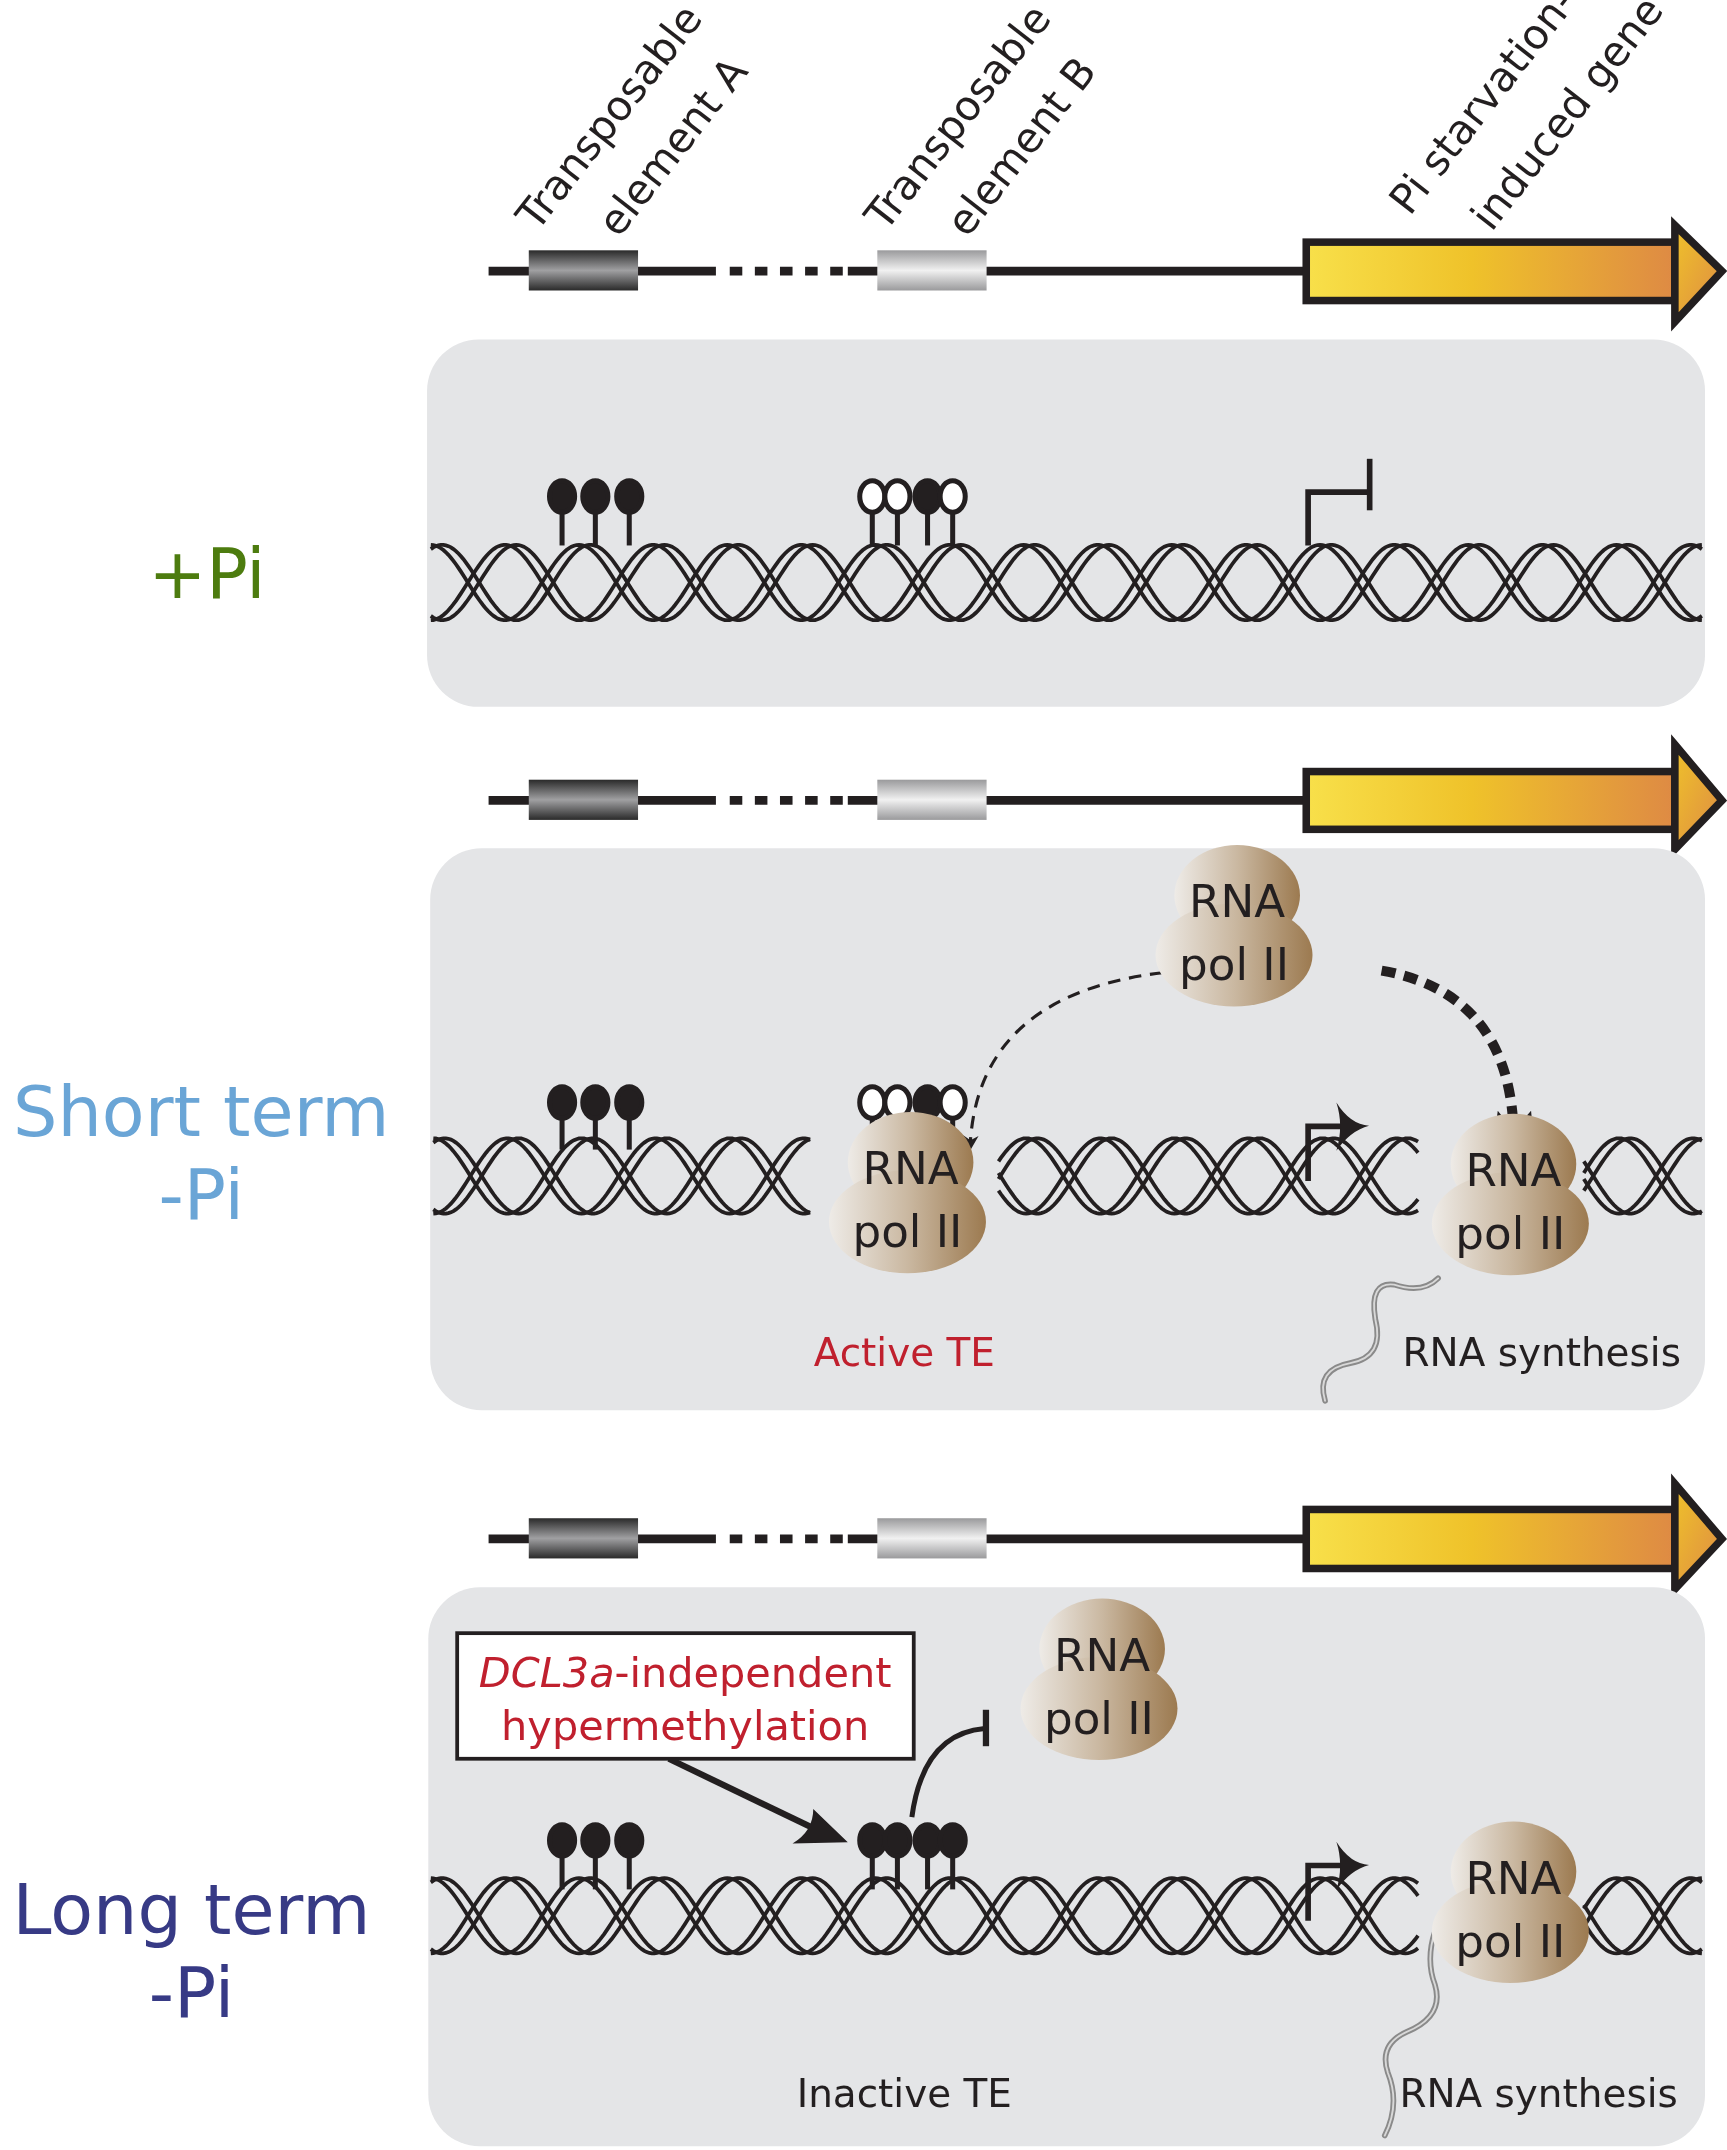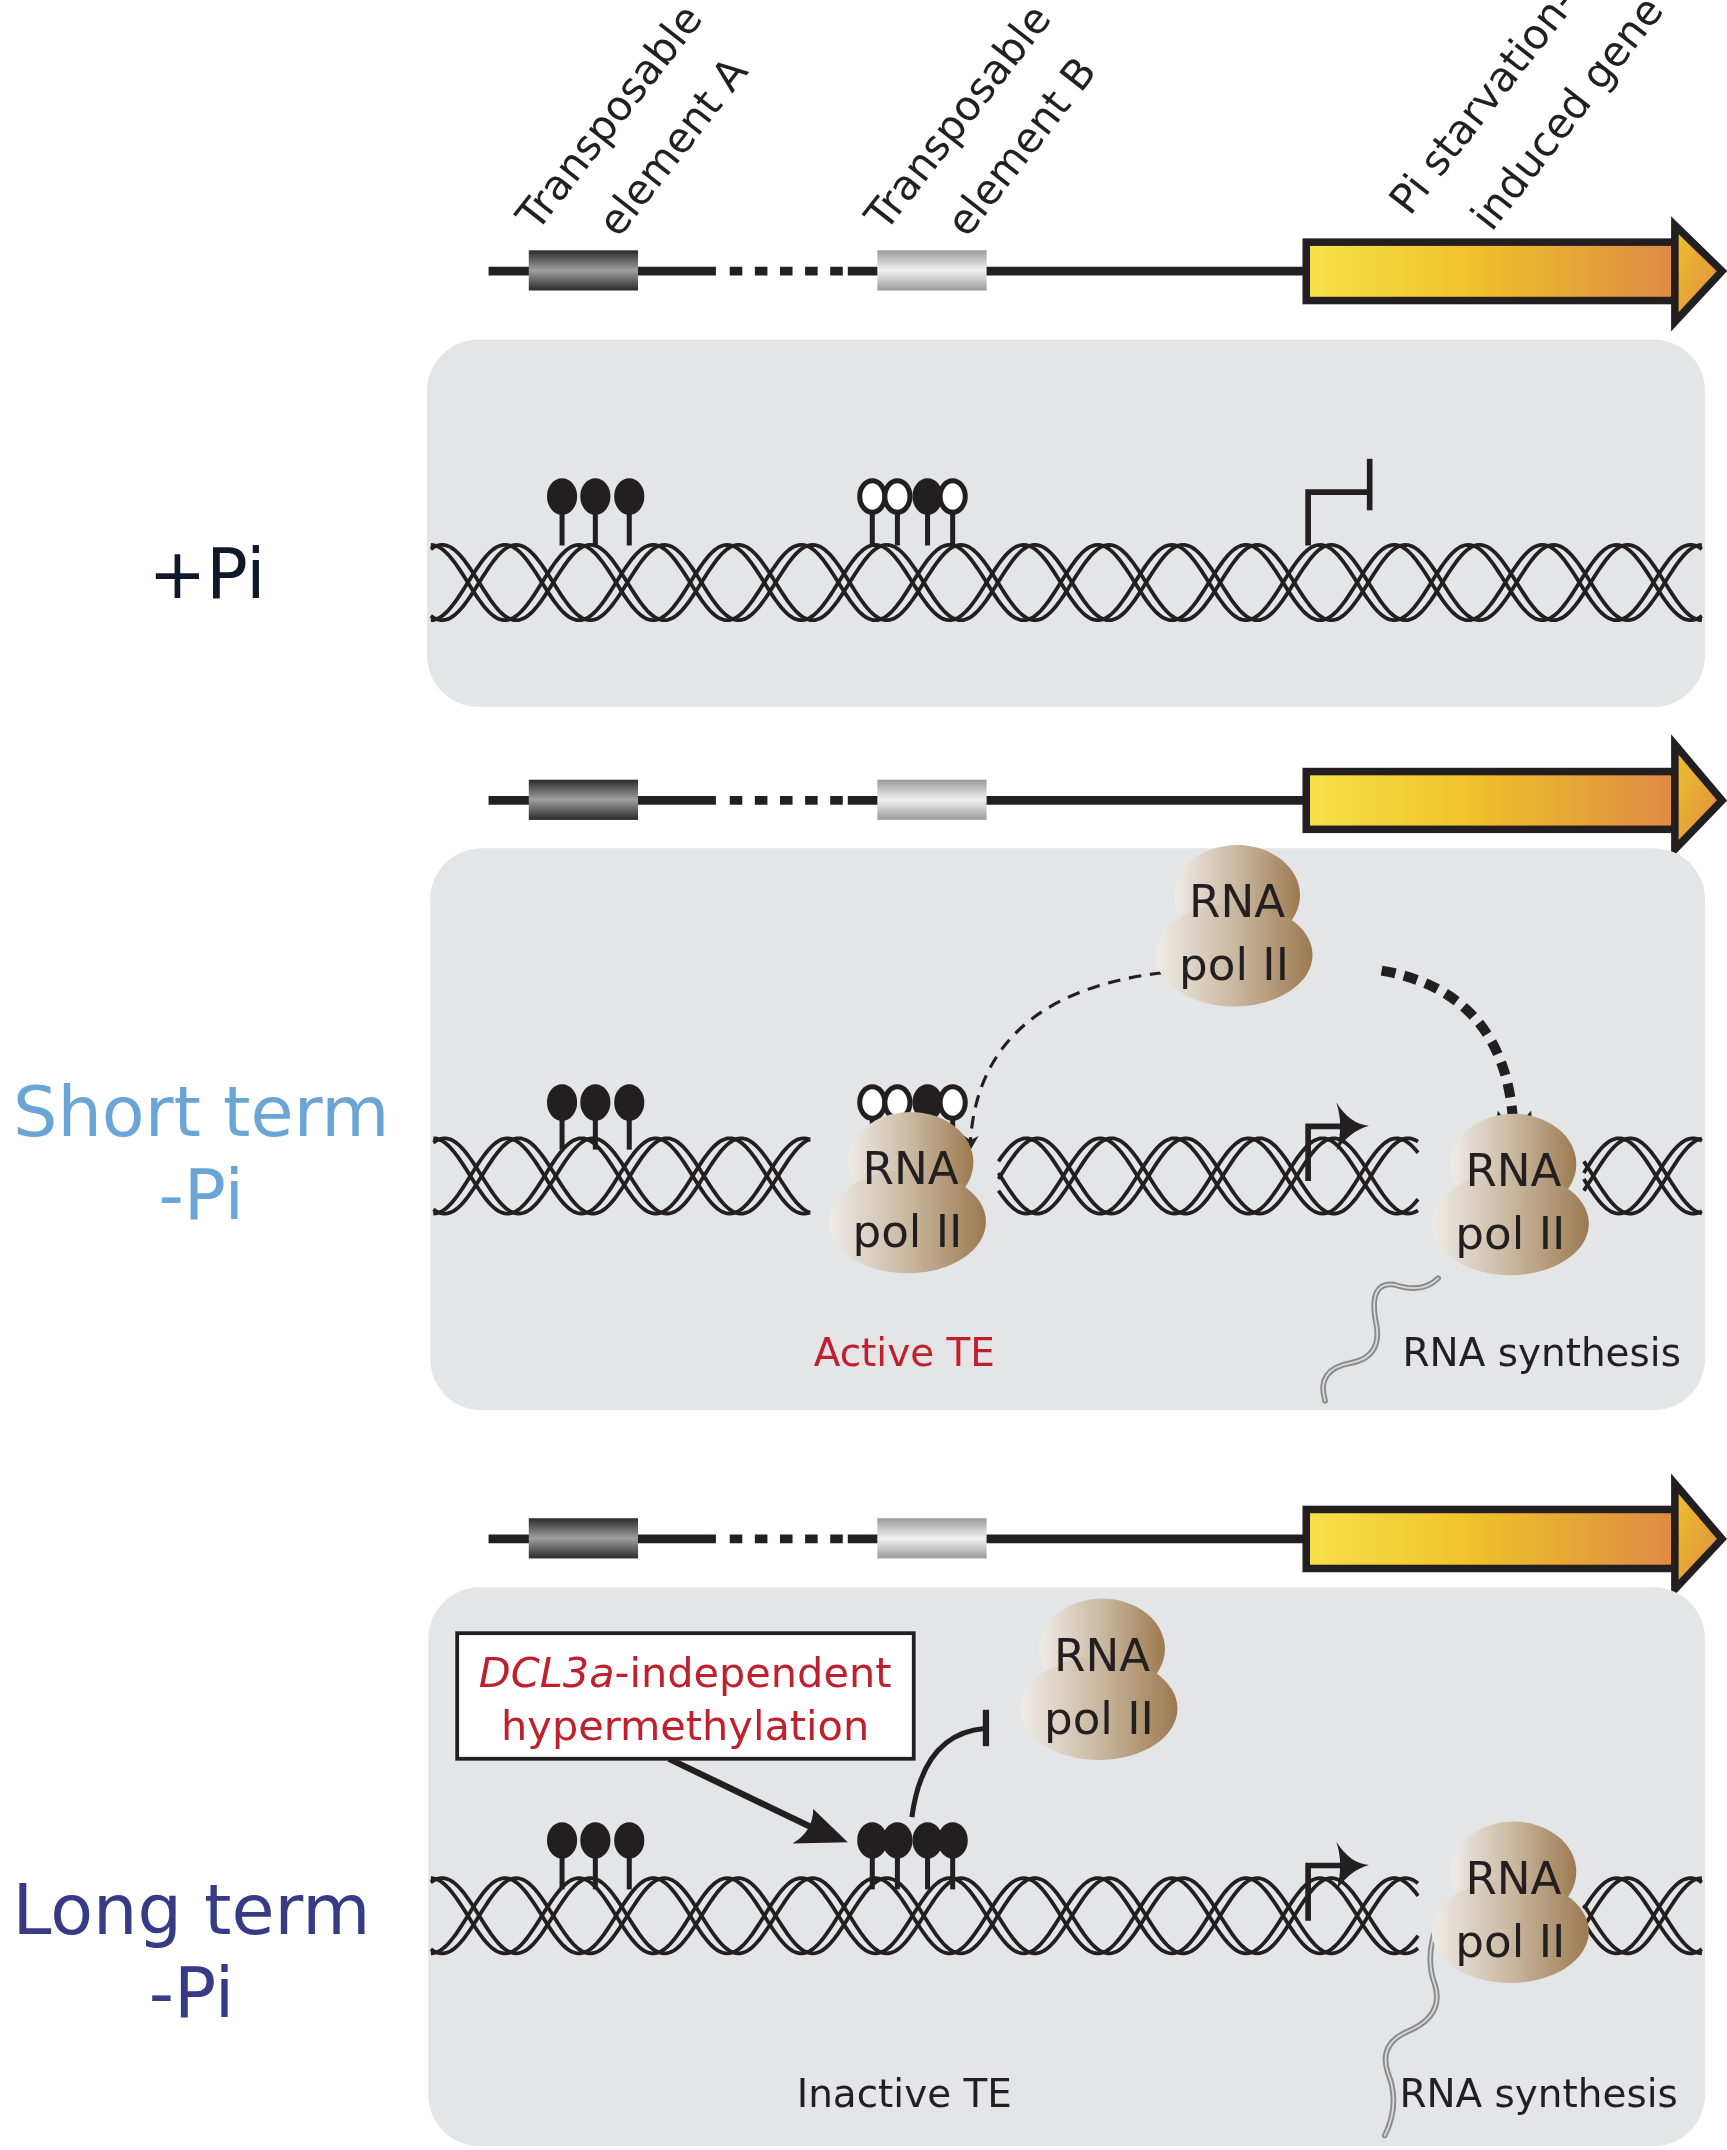--- a/index.html
+++ b/index.html
@@ -7,21 +7,21 @@
          font-family: "DejaVu Sans", sans-serif; }
   #fig { position: absolute; left: 0; top: 0; width: 1727px; height: 2151px; }
   .cond-label { position: absolute; text-align: center; line-height: 1.18;
                 font-family: "DejaVu Sans", sans-serif; }
   .cond-label span { display: block; }
   text { font-family: "DejaVu Sans", sans-serif; }
 </style>
 </head>
 <body>
 
-<div class="cond-label" style="left:94px; top:534px; width:226px; font-size:69px; color:#0f172a;">
+<div class="cond-label" style="left:94px; top:534px; width:226px; font-size:69px; color:#4d7c0f;">
   <span>+Pi</span>
 </div>
 <div class="cond-label" style="left:-6.3px; top:1071px; width:415px; font-size:70px; color:#6aa5d6;">
   <span>Short term</span>
   <span>-Pi</span>
 </div>
 <div class="cond-label" style="left:-3.1px; top:1869px; width:389px; font-size:70px; color:#373a85;">
   <span>Long term</span>
   <span>-Pi</span>
 </div>

